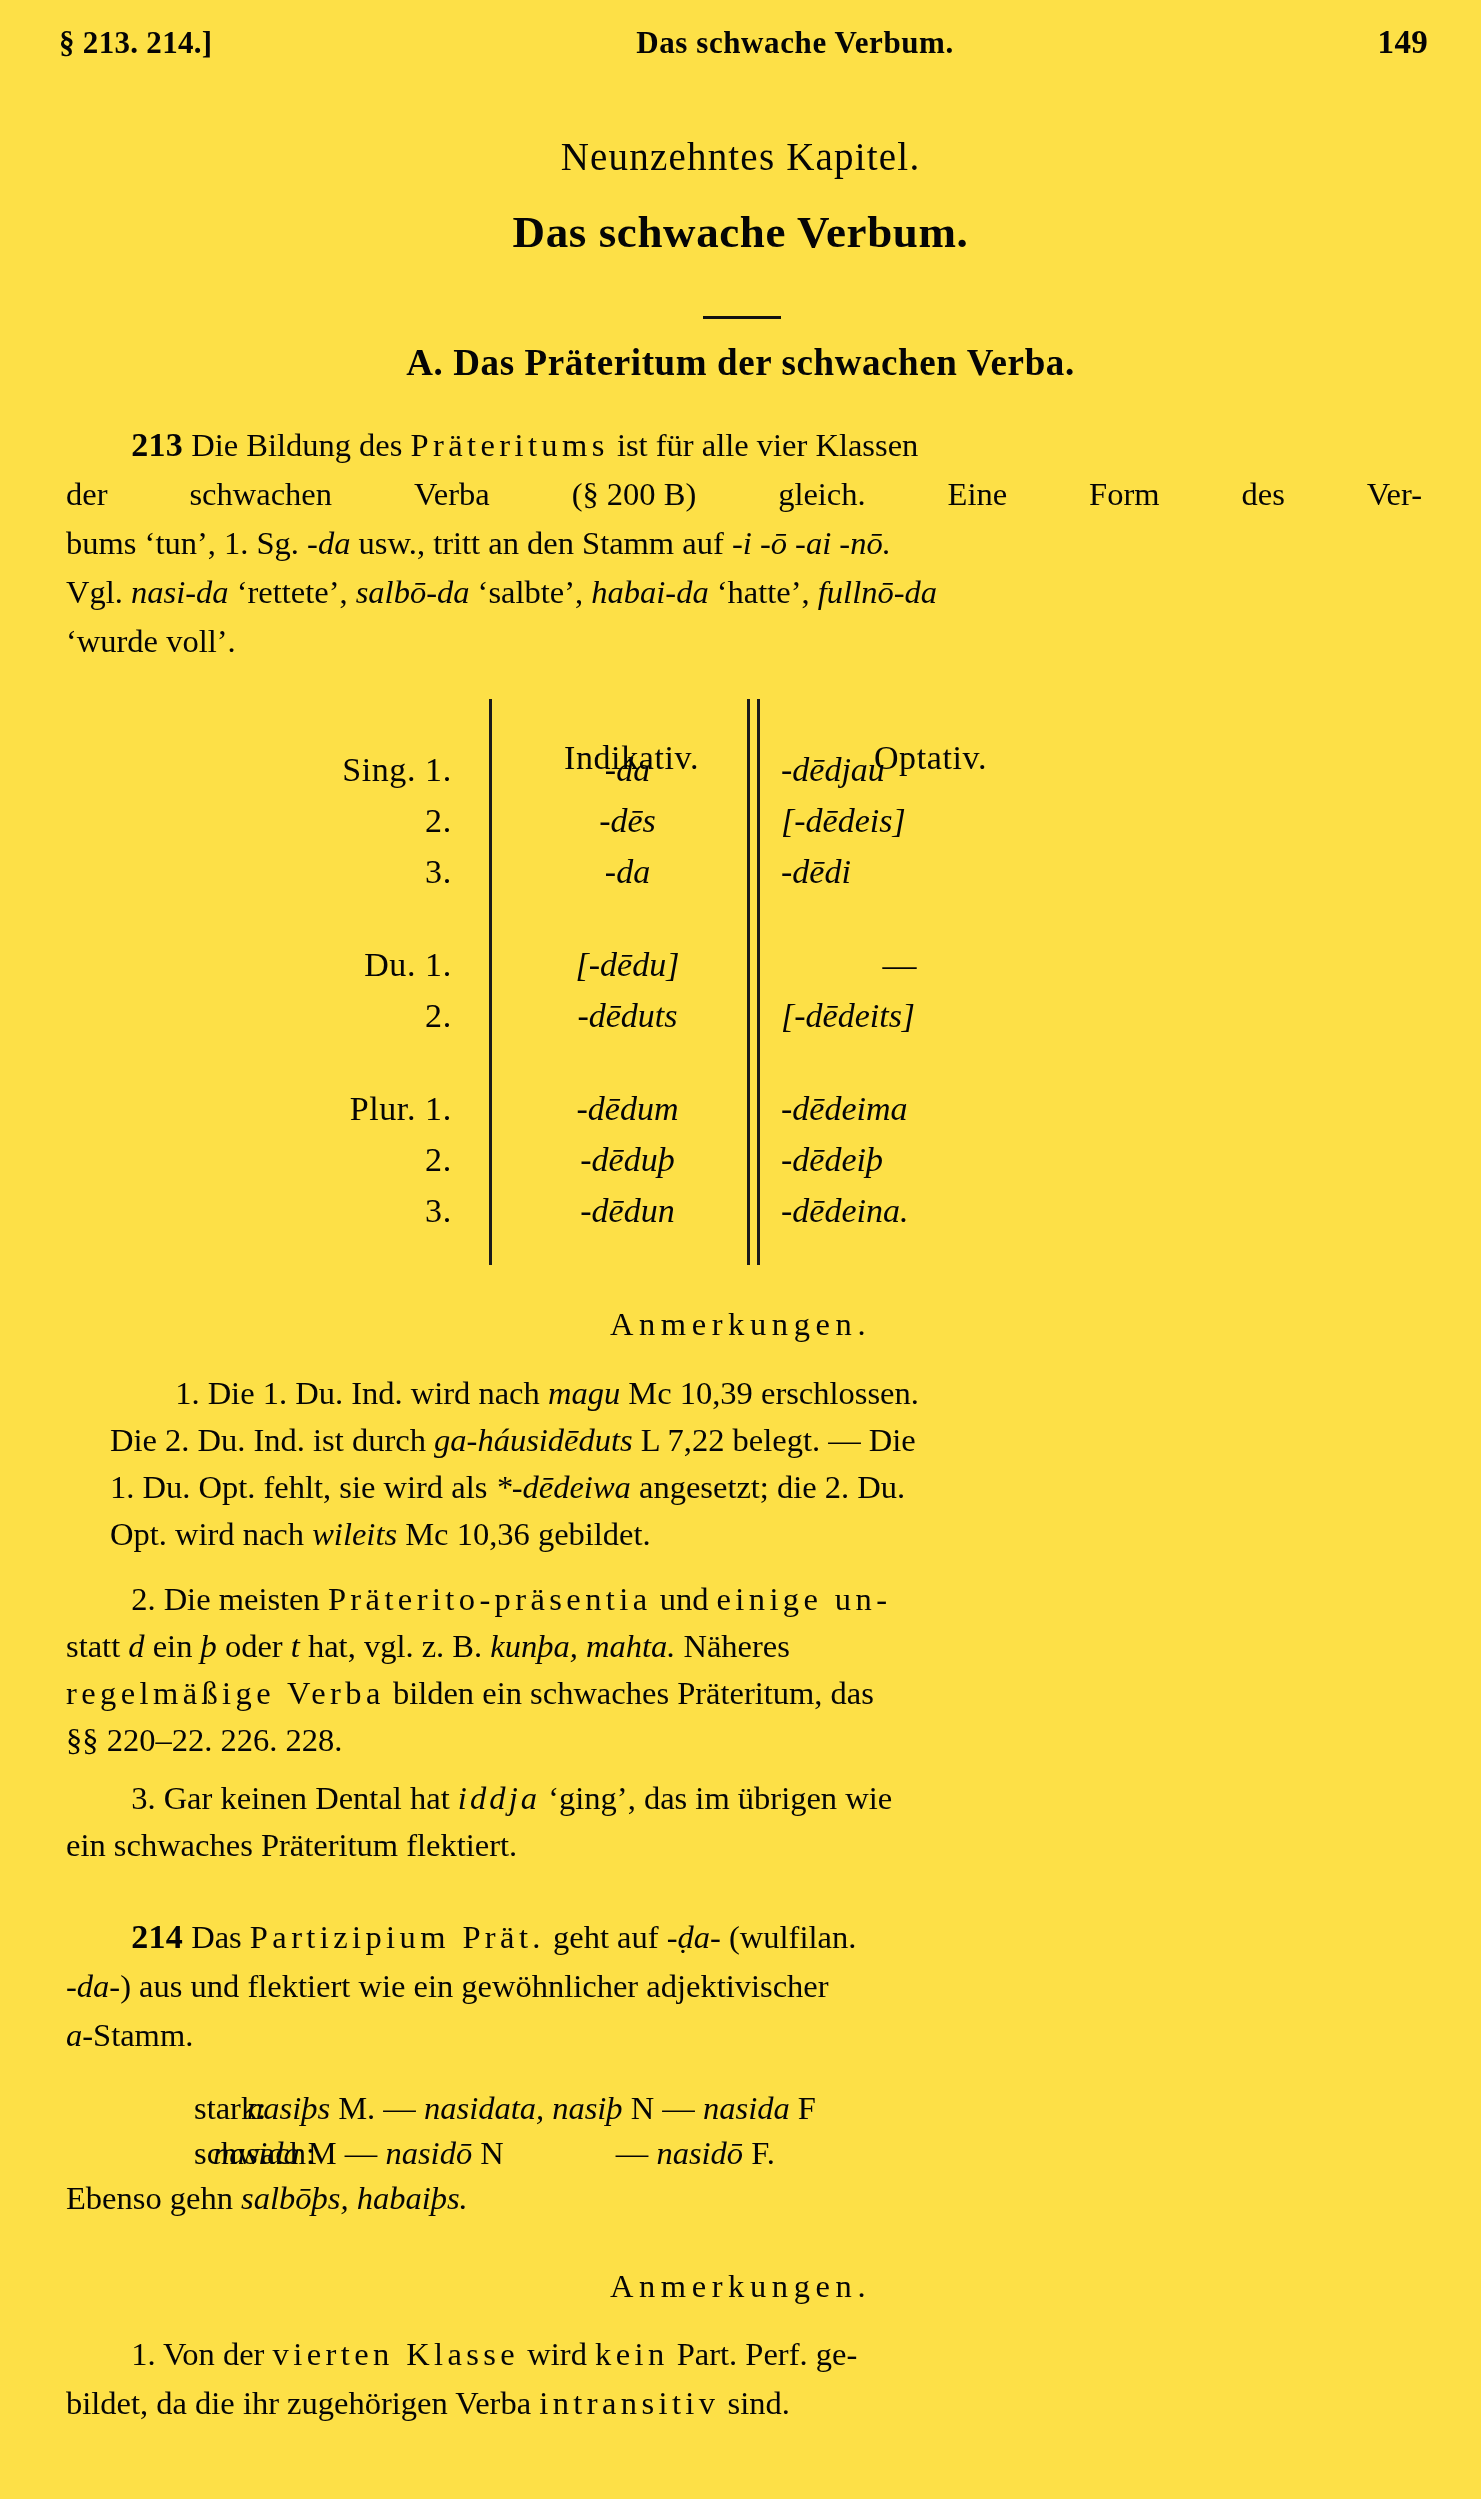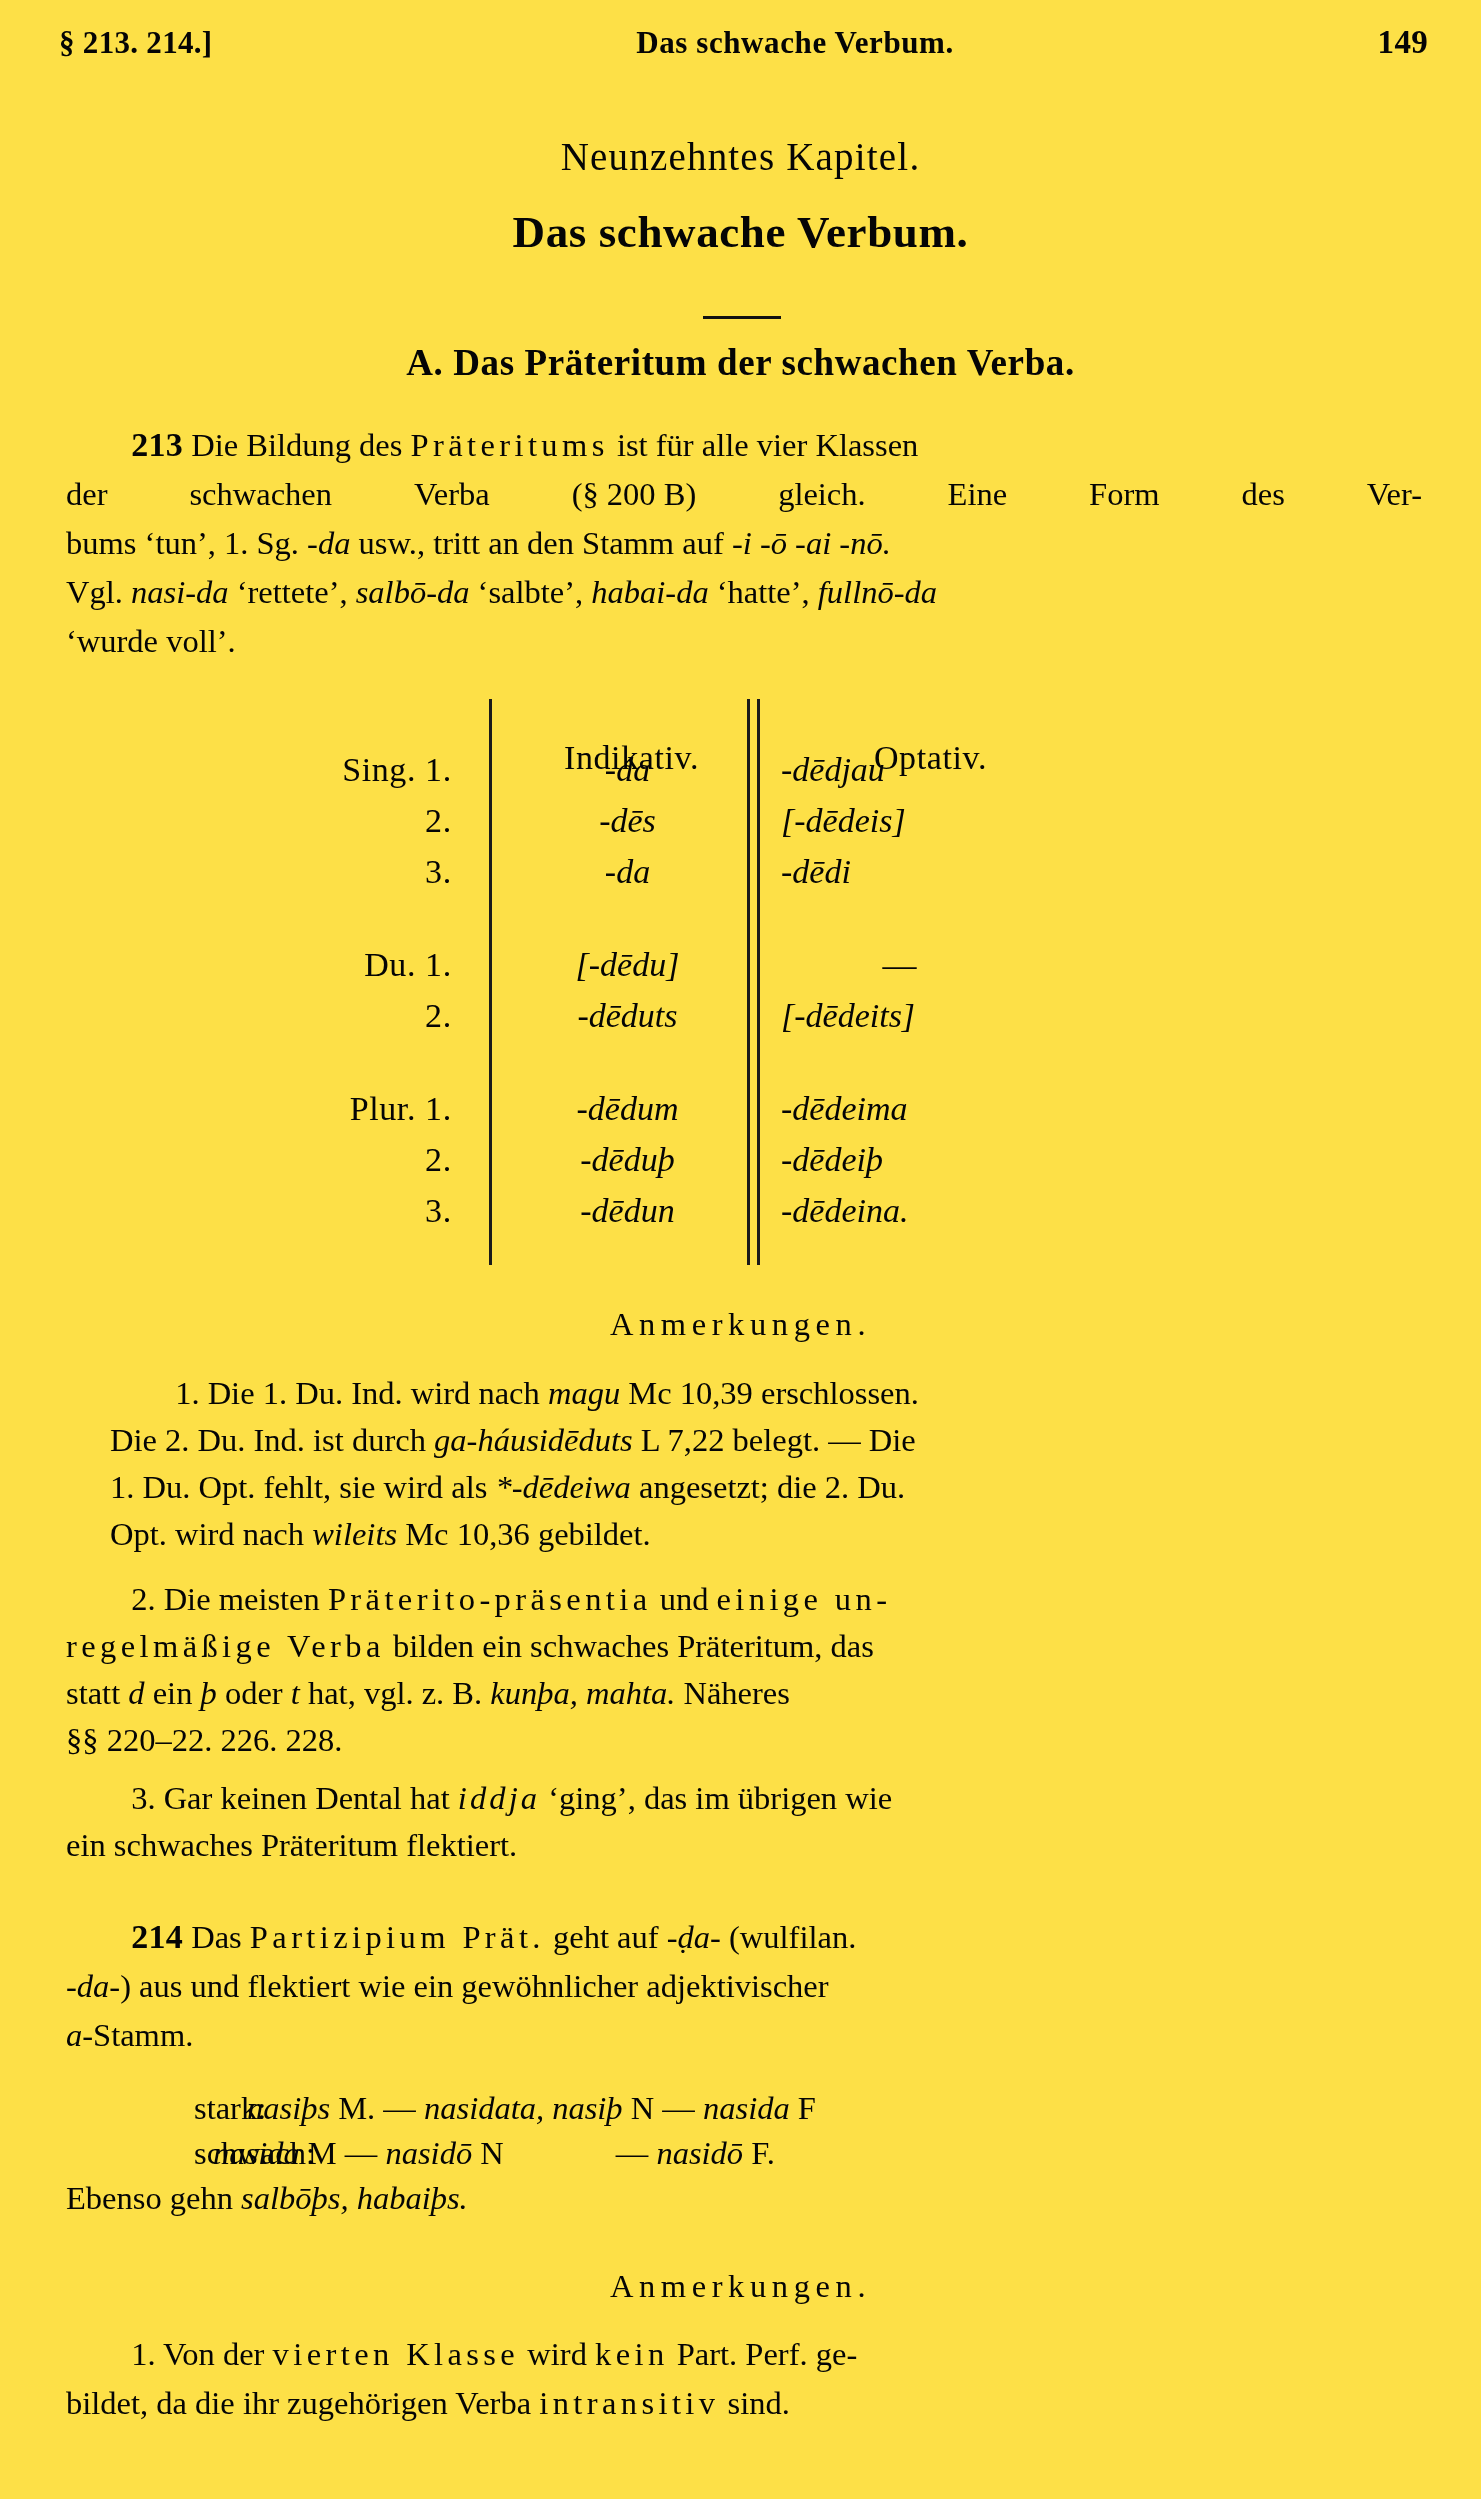--- a/index.html
+++ b/index.html
@@ -318,24 +318,24 @@
       <span>Opt. wird nach </span><i>wileits</i><span> Mc 10,36 gebildet.</span>
     </span>
   </div>
 
   <div class="body-block" style="top:1576px; line-height:47px;">
     <span class="ln">
       <span style="display:inline-block;width:57px;"></span>
       <span>2. Die meisten </span><span class="sp">Präterito-präsentia</span><span> und </span><span class="sp">einige un-</span>
     </span>
     <span class="ln">
+      <span>statt </span><i>d</i><span> ein </span><i>þ</i><span> oder </span><i>t</i><span> hat, vgl. z. B. </span><i>kunþa, mahta.</i><span> Näheres</span>
+    </span>
+    <span class="ln">
       <span class="sp">regelmäßige Verba</span><span> bilden ein schwaches Präteritum, das</span>
-    </span>
-    <span class="ln">
-      <span>statt </span><i>d</i><span> ein </span><i>þ</i><span> oder </span><i>t</i><span> hat, vgl. z. B. </span><i>kunþa, mahta.</i><span> Näheres</span>
     </span>
     <span class="ln">§§ 220–22. 226. 228.</span>
   </div>
 
   <div class="body-block" style="top:1775px; line-height:47px;">
     <span class="ln">
       <span style="display:inline-block;width:57px;"></span>
       <span>3. Gar keinen Dental hat </span><i class="sp2">iddja</i><span> ‘ging’, das im übrigen wie</span>
     </span>
     <span class="ln">ein schwaches Präteritum flektiert.</span>

